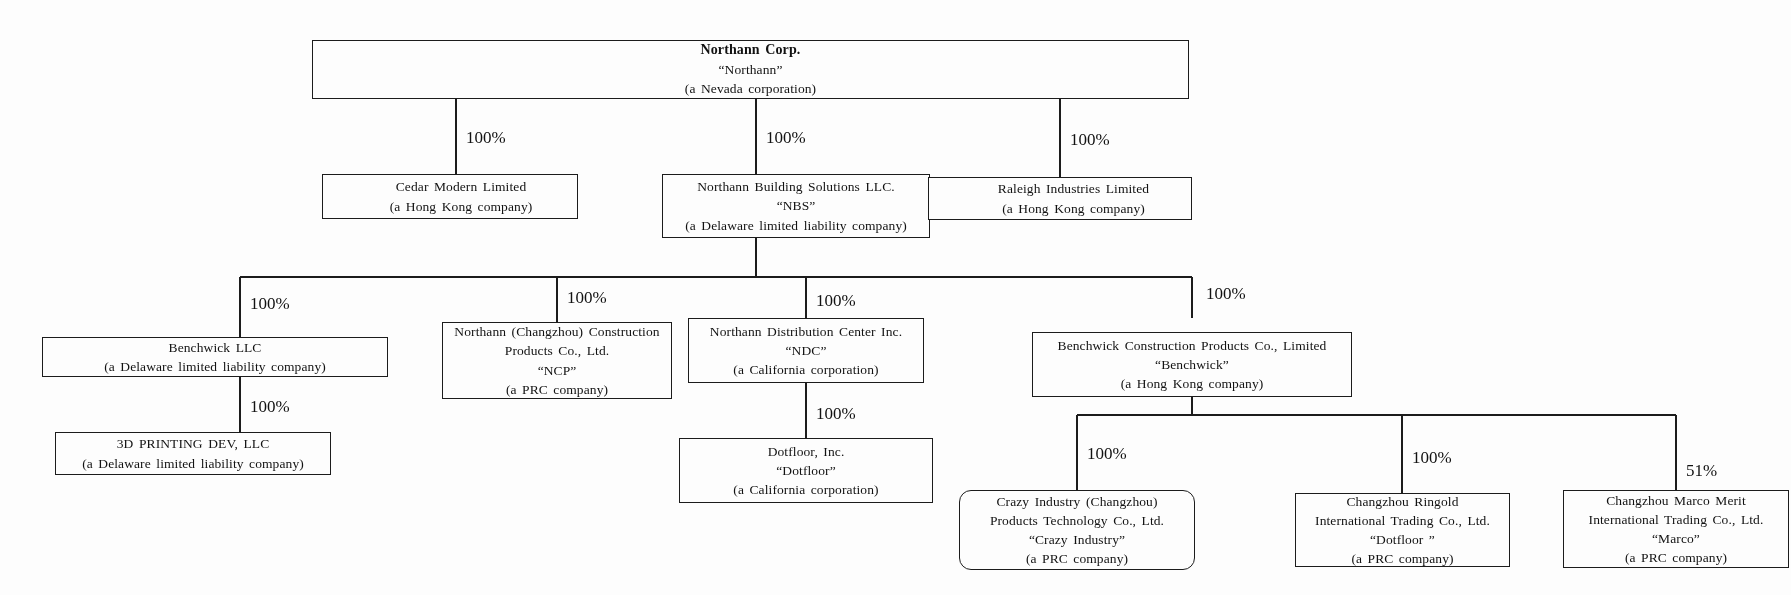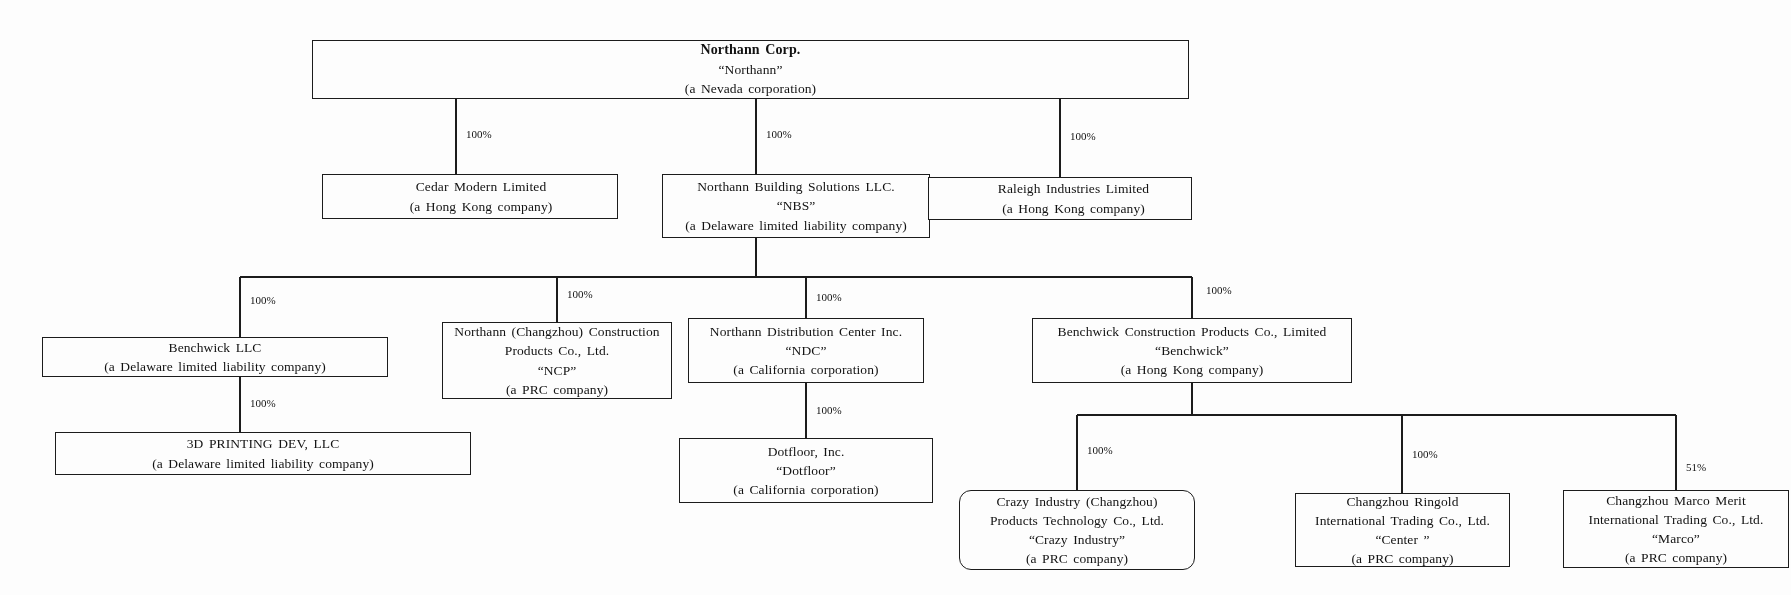--- a/index.html
+++ b/index.html
@@ -34,21 +34,21 @@
     font-size:13.5px;
     line-height:1.42;
     word-spacing:2px;
     letter-spacing:0.1px;
     padding:0 2px;
   }
   .nline{white-space:nowrap;}
   .nline.bold{font-weight:bold;font-size:14px;}
   .pct{
     position:absolute;
-    font-size:11px;
+    font-size:17px;
     white-space:nowrap;
     word-spacing:1px;
   }
 </style>
 </head>
 <body>
 
 <div class="canvas">
   <svg class="connector-svg" width="1791" height="595" viewBox="0 0 1791 595" shape-rendering="crispEdges">
       <line x1="456" y1="99" x2="456" y2="174" stroke="#1c1c1c" stroke-width="1.5"></line>
@@ -67,21 +67,21 @@
       <line x1="1077" y1="415" x2="1077" y2="490" stroke="#1c1c1c" stroke-width="1.5"></line>
       <line x1="1402" y1="415" x2="1402" y2="493" stroke="#1c1c1c" stroke-width="1.5"></line>
       <line x1="1676" y1="415" x2="1676" y2="490" stroke="#1c1c1c" stroke-width="1.5"></line>
     </svg>
   <div>
       <div class="node" style="left: 312px; top: 40px; width: 877px; height: 59px;">
         <div class="nline bold">Northann Corp.</div>
         <div class="nline">“Northann”</div>
         <div class="nline">(a Nevada corporation)</div>
       </div>
-      <div class="node" style="left: 322px; top: 174px; width: 296px; height: 45px; padding-left: 24px;">
+      <div class="node" style="left: 322px; top: 174px; width: 256px; height: 45px; padding-left: 24px;">
         <div class="nline">Cedar Modern Limited</div>
         <div class="nline">(a Hong Kong company)</div>
       </div>
       <div class="node" style="left: 622px; top: 174px; width: 268px; height: 64px; margin-left: 40px;">
         <div class="nline">Northann Building Solutions LLC.</div>
         <div class="nline">“NBS”</div>
         <div class="nline">(a Delaware limited liability company)</div>
       </div>
       <div class="node" style="left: 928px; top: 177px; width: 264px; height: 43px; padding-left: 29px;">
         <div class="nline">Raleigh Industries Limited</div>
@@ -95,44 +95,44 @@
         <div class="nline">Northann (Changzhou) Construction</div>
         <div class="nline">Products Co., Ltd.</div>
         <div class="nline">“NCP”</div>
         <div class="nline">(a PRC company)</div>
       </div>
       <div class="node" style="left: 688px; top: 318px; width: 236px; height: 65px;">
         <div class="nline">Northann Distribution Center Inc.</div>
         <div class="nline">“NDC”</div>
         <div class="nline">(a California corporation)</div>
       </div>
-      <div class="node" style="left: 1032px; top: 318px; width: 320px; height: 65px; text-align: center;">
+      <div class="node" style="left: 1032px; top: 332px; width: 320px; height: 65px; text-align: center;">
         <div class="nline">Benchwick Construction Products Co., Limited</div>
         <div class="nline">“Benchwick”</div>
         <div class="nline">(a Hong Kong company)</div>
       </div>
-      <div class="node" style="left: 55px; top: 432px; width: 416px; height: 43px;">
+      <div class="node" style="left: 55px; top: 432px; width: 276px; height: 43px;">
         <div class="nline">3D PRINTING DEV, LLC</div>
         <div class="nline">(a Delaware limited liability company)</div>
       </div>
       <div class="node" style="left: 679px; top: 438px; width: 254px; height: 65px;">
         <div class="nline">Dotfloor, Inc.</div>
         <div class="nline">“Dotfloor”</div>
         <div class="nline">(a California corporation)</div>
       </div>
       <div class="node" style="left: 959px; top: 490px; width: 236px; height: 80px; border-radius: 12px;">
         <div class="nline">Crazy Industry (Changzhou)</div>
         <div class="nline">Products Technology Co., Ltd.</div>
         <div class="nline">“Crazy Industry”</div>
         <div class="nline">(a PRC company)</div>
       </div>
       <div class="node" style="left: 1295px; top: 493px; width: 215px; height: 74px;">
         <div class="nline">Changzhou Ringold</div>
         <div class="nline">International Trading Co., Ltd.</div>
-        <div class="nline">“Center ”</div>
+        <div class="nline">“Dotfloor ”</div>
         <div class="nline">(a PRC company)</div>
       </div>
       <div class="node" style="left: 1563px; top: 490px; width: 226px; height: 78px;">
         <div class="nline">Changzhou Marco Merit</div>
         <div class="nline">International Trading Co., Ltd.</div>
         <div class="nline">“Marco”</div>
         <div class="nline">(a PRC company)</div>
       </div>
       <span class="pct" style="left: 466px; top: 128px;">100%</span>
       <span class="pct" style="left: 766px; top: 128px;">100%</span>

